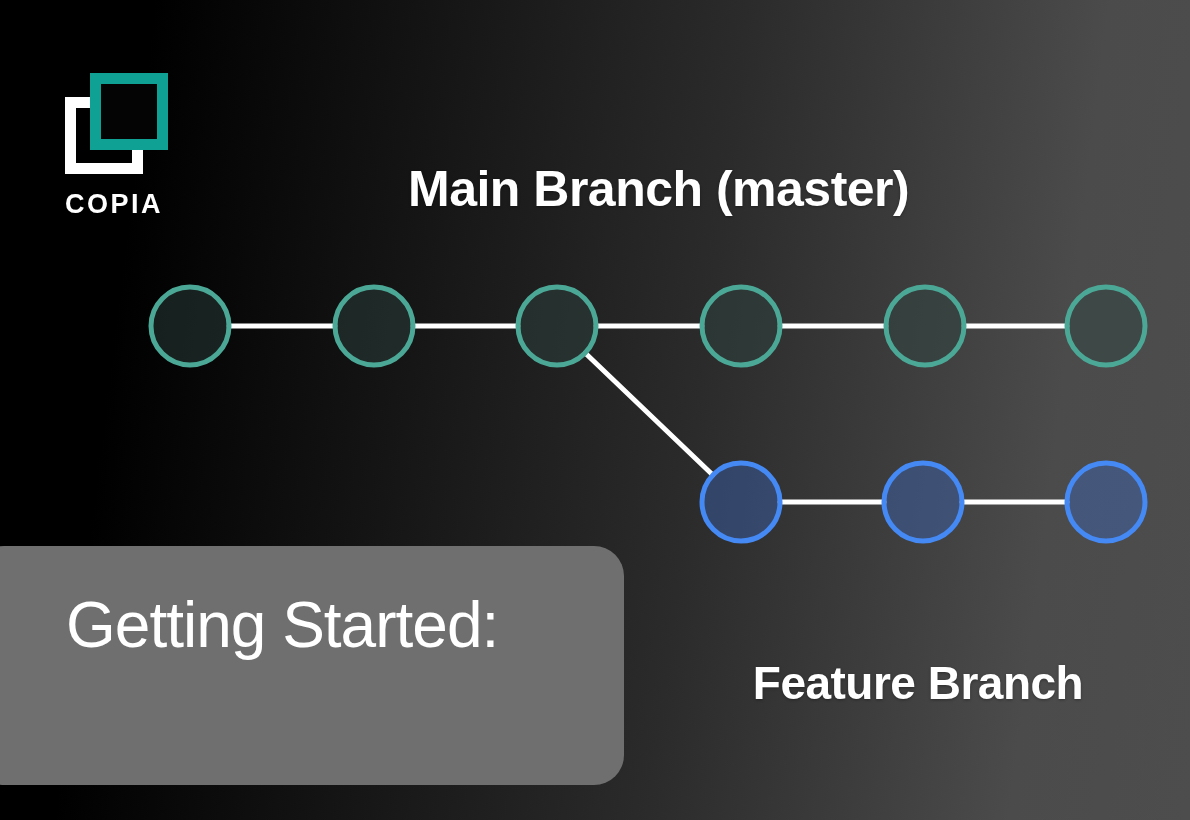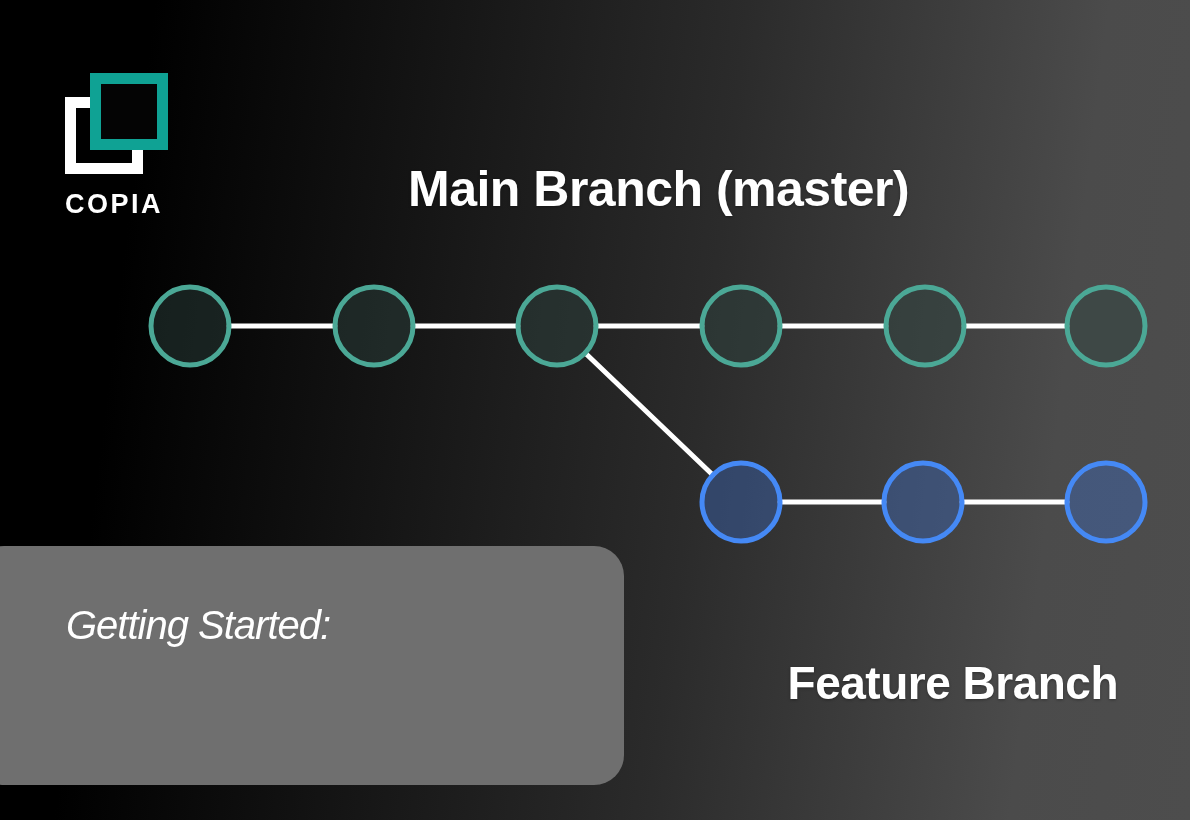--- a/index.html
+++ b/index.html
@@ -44,47 +44,46 @@
 
   
   #diagram-svg {
     position: absolute; left: 0; top: 0;
     width: 1190px; height: 820px;
   }
   .branch-label {
     position: absolute;
     color: #ffffff;
     font-weight: 700;
-    text-align: right;
+    text-align: center;
     letter-spacing: -0.5px;
     text-shadow: 0 1px 3px rgba(0,0,0,0.35);
     white-space: nowrap;
   }
   .main-label  { left: 408px; top: 160px; width: 500px; font-size: 50px; }
   .feature-label { left: 718px; top: 610px; width: 400px; font-size: 46px; margin-top: 46px; }
 
   
   .title-card {
     position: absolute;
     left: -26px; top: 546px;
     width: 650px; height: 239px;
     background: #6f6f6f;
     border-radius: 30px;
     padding: 44px 0 0 92px;
     z-index: 4;
   }
   .card-line1 {
     color: #ffffff;
-    font-size: 40px;
+    font-size: 64px;
     font-weight: 500;
     letter-spacing: -1px;
     line-height: 70px;
     margin-bottom: 14px;
     white-space: nowrap;
-    font-style: italic;
   }
   .card-line2 {
     color: #ffffff;
     font-size: 56px;
     font-weight: 800;
     letter-spacing: -1px;
     line-height: 62px;
     white-space: nowrap;
   }
 </style>

